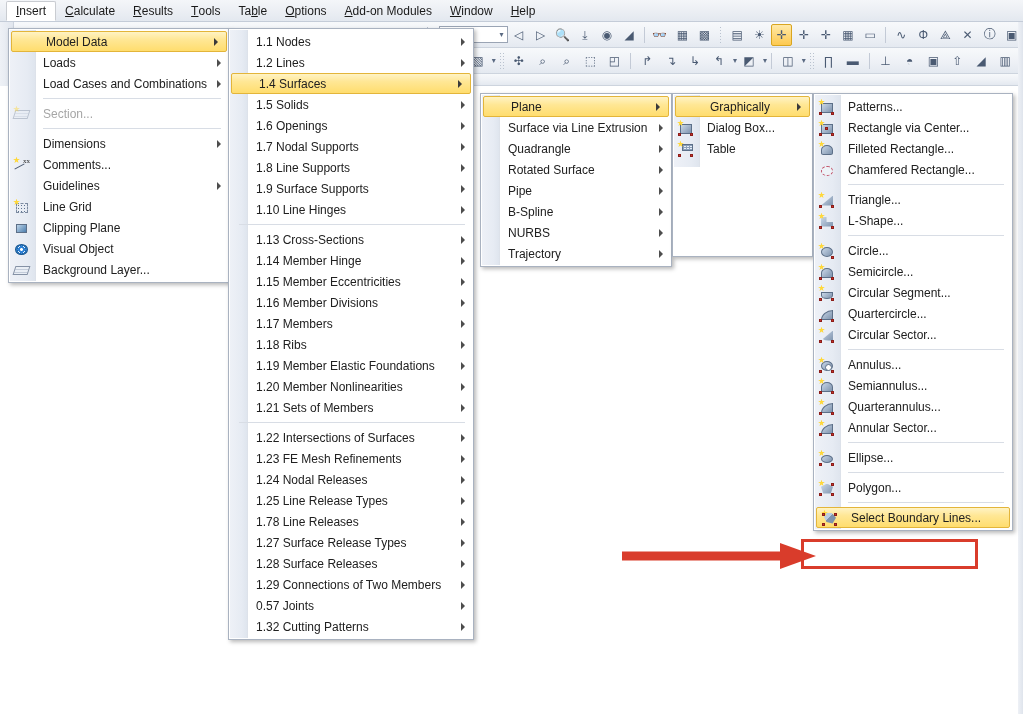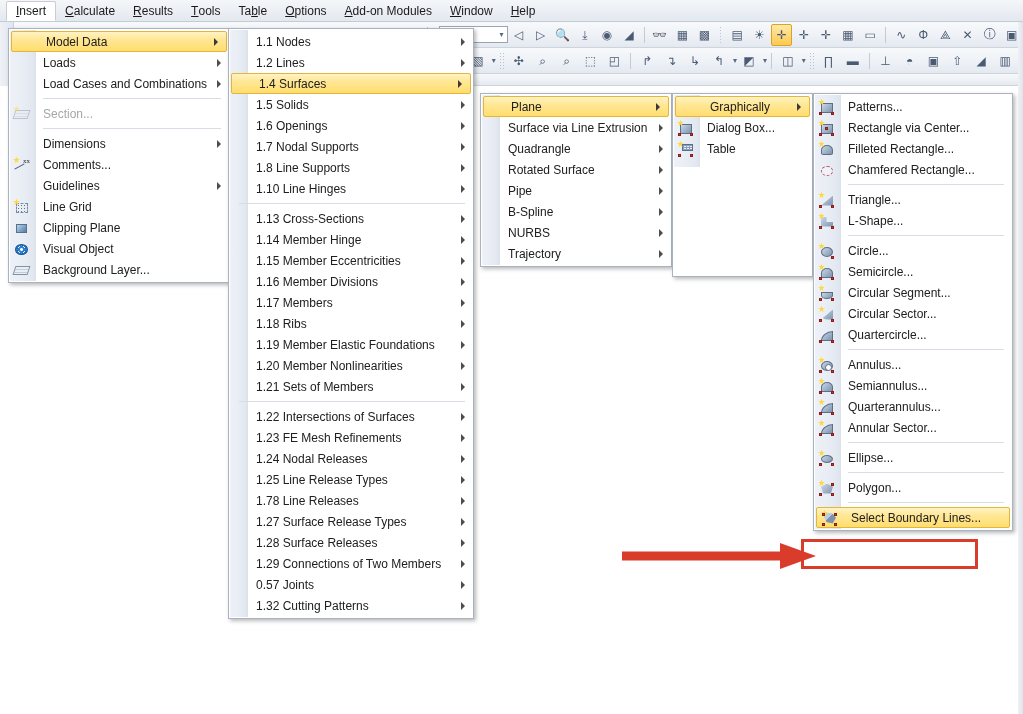--- a/index.html
+++ b/index.html
@@ -381,20 +381,24 @@
         </div>
         <div class="mi" style="padding-left:27px">
           <span class="label">1.7 Nodal Supports</span>
           <span class="arrow"></span>
         </div>
         <div class="mi" style="padding-left:27px">
           <span class="label">1.8 Line Supports</span>
           <span class="arrow"></span>
         </div>
         <div class="mi" style="padding-left:27px">
+          <span class="label">1.9 Surface Supports</span>
+          <span class="arrow"></span>
+        </div>
+        <div class="mi" style="padding-left:27px">
           <span class="label">1.10 Line Hinges</span>
           <span class="arrow"></span>
         </div>
         <div class="sep"></div>
         <div class="mi" style="padding-left:27px">
           <span class="label">1.13 Cross-Sections</span>
           <span class="arrow"></span>
         </div>
         <div class="mi" style="padding-left:27px">
           <span class="label">1.14 Member Hinge</span>
@@ -503,21 +507,21 @@
           <span class="label">NURBS</span>
           <span class="arrow"></span>
         </div>
         <div class="mi" style="padding-left:27px">
           <span class="label">Trajectory</span>
           <span class="arrow"></span>
         </div>
       </div>
   </div>
 
-  <div class="panel has-gutter" style="left:672px; top:93px; width:141px; height:184px;">
+  <div class="panel has-gutter" style="left:672px; top:93px; width:141px; height:164px;">
     <div class="gutter" style="bottom:auto;height:72px;"></div>
     <div class="mi highlight">
       <span class="label">Graphically</span>
       <span class="arrow"></span>
     </div>
     <div class="mi">
       <span class="ico">
         <span class="ic">
             <span class="star"></span>
             <span class="shape"></span>
@@ -635,37 +639,37 @@
               <span class="shape seg"></span>
               <span class="dot a"></span>
               <span class="dot b"></span>
             </span>
           </span>
           <span class="label">Circular Segment...</span>
         </div>
         <div class="mi">
           <span class="ico">
             <span class="ic">
+              <span class="shape qtr"></span>
+              <span class="dot a"></span>
+              <span class="dot b"></span>
+            </span>
+          </span>
+          <span class="label">Quartercircle...</span>
+        </div>
+        <div class="mi">
+          <span class="ico">
+            <span class="ic">
               <span class="star"></span>
               <span class="shape tri" style="border-radius:0 0 0 60%"></span>
               <span class="dot a"></span>
               <span class="dot b"></span>
             </span>
           </span>
           <span class="label">Circular Sector...</span>
-        </div>
-        <div class="mi">
-          <span class="ico">
-            <span class="ic">
-              <span class="shape qtr"></span>
-              <span class="dot a"></span>
-              <span class="dot b"></span>
-            </span>
-          </span>
-          <span class="label">Quartercircle...</span>
         </div>
         <div class="sep"></div>
         <div class="mi">
           <span class="ico">
             <span class="ic">
               <span class="star"></span>
               <span class="shape ann"></span>
               <span class="dot a"></span>
               <span class="dot b"></span>
             </span>

